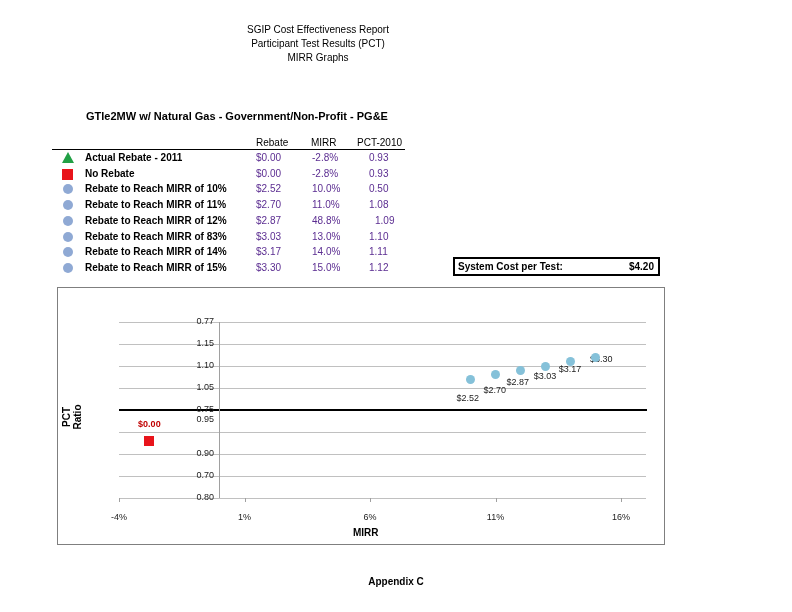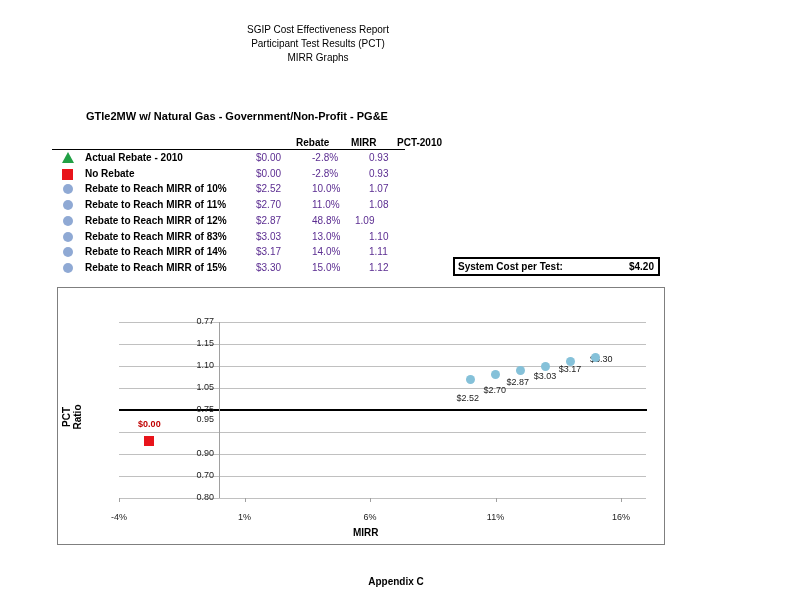--- a/index.html
+++ b/index.html
@@ -1,20 +1,20 @@
 <!DOCTYPE html>
 <html><head>
 <meta charset="utf-8">
 <style>
   html, body { margin:0; padding:0; background:#ffffff; }
   body { width:792px; height:612px; position:relative; overflow:hidden;
          font-family:"Liberation Sans", sans-serif; color:#000; }
   .hdr { position:absolute; left:0; width:636px; text-align:center; font-size:10px; line-height:14px; }
   .subtitle { position:absolute; left:86px; top:110px; font-size:11px; font-weight:bold; }
-  .tbl-head { position:absolute; top:137px; font-size:10px; font-weight:bold;margin-left:40px; }
+  .tbl-head { position:absolute; top:137px; font-size:10px; font-weight:normal; }
   .rule { position:absolute; left:52px; top:149px; width:353px; height:1px; background:#000; }
   .row { position:absolute; left:0; height:16px; font-size:10px; line-height:16px; }
   .row .lbl { position:absolute; left:85px; font-weight:bold; white-space:nowrap; }
   .row .v { position:absolute; color:#5b2d91; white-space:nowrap; }
   .sym { position:absolute; left:62px; }
   .tri { width:0; height:0; border-left:6px solid transparent; border-right:6px solid transparent; border-bottom:11px solid #21a045; top:2px; }
   .sq { width:11px; height:11px; background:#e8141b; top:3px; }
   .dot { width:10px; height:10px; border-radius:50%; background:#8fa9d4; top:3px; }
   .costbox { position:absolute; left:453px; top:257px; width:203px; height:15px; border:2px solid #000;
              font-size:10px; font-weight:bold; line-height:15px; }
@@ -38,52 +38,52 @@
 <div class="subtitle">GTle2MW w/ Natural Gas - Government/Non-Profit - PG&amp;E</div>
 
 <div class="tbl-head" style="left:256px">Rebate</div>
 <div class="tbl-head" style="left:311px">MIRR</div>
 <div class="tbl-head" style="left:357px">PCT-2010</div>
 <div class="rule"></div>
 
 <div id="rows">
     <div class="row" style="top: 150px;">
       <span class="sym tri" style="left:62px"></span>
-      <span class="lbl">Actual Rebate - 2010</span>
+      <span class="lbl">Actual Rebate - 2011</span>
       <span class="v" style="left:256px">$0.00</span>
       <span class="v" style="left:312px">-2.8%</span>
       <span class="v" style="left:369px">0.93</span>
     </div>
     <div class="row" style="top: 165.7px;">
       <span class="sym sq" style="left:62px"></span>
       <span class="lbl">No Rebate</span>
       <span class="v" style="left:256px">$0.00</span>
       <span class="v" style="left:312px">-2.8%</span>
       <span class="v" style="left:369px">0.93</span>
     </div>
     <div class="row" style="top: 181.4px;">
       <span class="sym dot" style="left:63px"></span>
       <span class="lbl">Rebate to Reach MIRR of 10%</span>
       <span class="v" style="left:256px">$2.52</span>
       <span class="v" style="left:312px">10.0%</span>
-      <span class="v" style="left:369px">1.07</span>
+      <span class="v" style="left:369px">0.50</span>
     </div>
     <div class="row" style="top: 197.1px;">
       <span class="sym dot" style="left:63px"></span>
       <span class="lbl">Rebate to Reach MIRR of 11%</span>
       <span class="v" style="left:256px">$2.70</span>
       <span class="v" style="left:312px">11.0%</span>
       <span class="v" style="left:369px">1.08</span>
     </div>
     <div class="row" style="top: 212.8px;">
       <span class="sym dot" style="left:63px"></span>
       <span class="lbl">Rebate to Reach MIRR of 12%</span>
       <span class="v" style="left:256px">$2.87</span>
       <span class="v" style="left:312px">48.8%</span>
-      <span class="v" style="left:355px">1.09</span>
+      <span class="v" style="left:375px">1.09</span>
     </div>
     <div class="row" style="top: 228.5px;">
       <span class="sym dot" style="left:63px"></span>
       <span class="lbl">Rebate to Reach MIRR of 83%</span>
       <span class="v" style="left:256px">$3.03</span>
       <span class="v" style="left:312px">13.0%</span>
       <span class="v" style="left:369px">1.10</span>
     </div>
     <div class="row" style="top: 244.2px;">
       <span class="sym dot" style="left:63px"></span>

